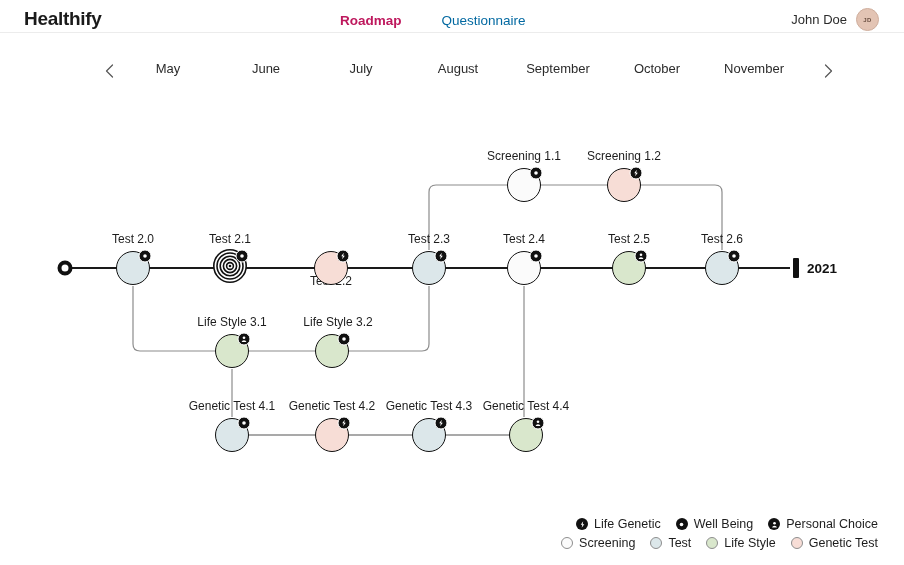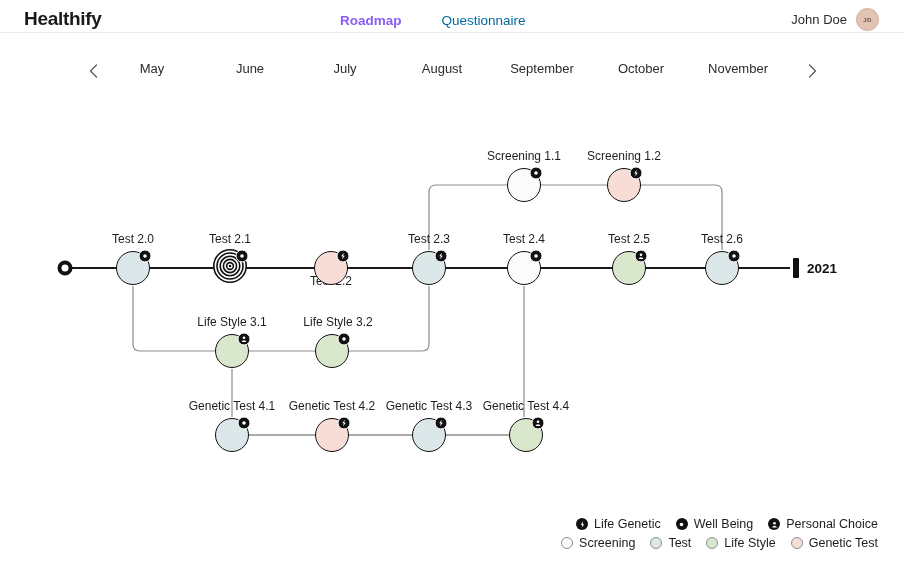--- a/index.html
+++ b/index.html
@@ -15,33 +15,33 @@
   
   .topbar {
     position: absolute; left:0; top:0; width:904px; height:33px;
     border-bottom: 1px solid #ececec; background:#fff;
   }
   .brand {
     position:absolute; left:24px; top:8px;
     font-size:19px; font-weight:700; color:#1a1a1a; letter-spacing:-0.3px;
   }
   .nav-center { position:absolute; left:340px; top:13px; display:flex; gap:40px; }
-  .nav-link { font-size:13.5px; font-weight:700; color:#8b5cf6; cursor:pointer; }
+  .nav-link { font-size:13.5px; font-weight:700; color:#be185d; cursor:pointer; }
   .nav-link.muted { color:#0369a1; font-weight:400; }
   .user-wrap { position:absolute; right:25px; top:8px; display:flex; align-items:center; gap:9px; }
   .user-name { font-size:13px; color:#2b2b2b; }
   .avatar {
     width:23px; height:23px; border-radius:50%;
     background:#e3c4b4; border:1px solid #cfae9d;
     display:flex; align-items:center; justify-content:center;
     font-size:6px; color:#6b4f41; font-weight:700; letter-spacing:0.3px;
   }
 
   
-  .months { position:absolute; left:0; top:60px; width:840px; height:34px;padding-left:37px; }
+  .months { position:absolute; left:16px; top:60px; width:840px; height:34px;padding-left:37px; }
   .chev {
     position:absolute; top:0; width:22px; height:22px;
     display:flex; align-items:center; justify-content:center;
     cursor:pointer; color:#555; font-size:16px; line-height:1;
   }
   .chev svg { display:block; }
   .month {
     position:absolute; top:1px; font-size:13px; color:#2b2b2b;
     transform:translateX(-50%); white-space:nowrap; cursor:pointer;
   }

